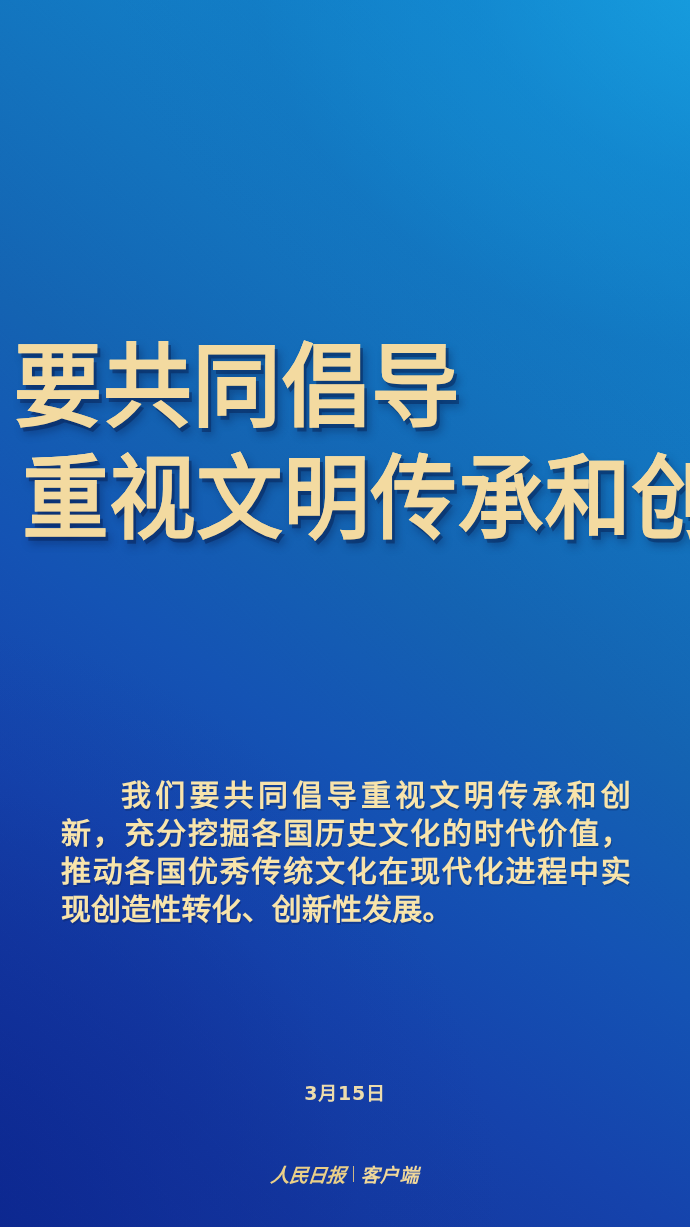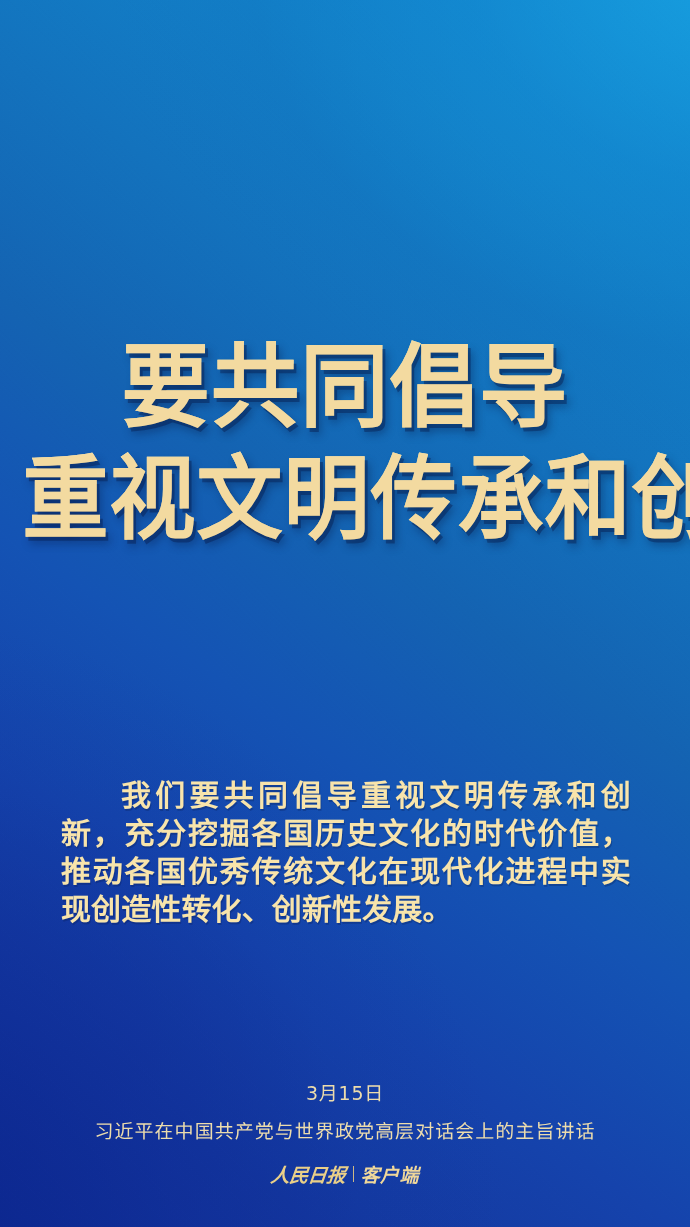--- a/index.html
+++ b/index.html
@@ -43,21 +43,20 @@
       repeating-linear-gradient(90deg,  rgba(255,255,255,0.05) 0px, rgba(0,0,0,0.05) 1px, rgba(255,255,255,0.03) 2px, rgba(0,0,0,0.06) 3px),
       repeating-linear-gradient(45deg,  rgba(255,255,255,0.03) 0px, rgba(0,0,0,0.03) 2px, rgba(255,255,255,0.02) 4px);
   }
 
   
   .headline {
     position: absolute;
     left: 0;
     right: 0;
     top: 338px;
-    text-align: center;
     z-index: 3;
   }
 
   .headline-line {
     display: block;
     font-family: "DejaVu Sans", "Liberation Sans", sans-serif;
     font-weight: 700;
     color: #f3daa0;
     letter-spacing: 0.012em;
     white-space: nowrap;
@@ -111,21 +110,21 @@
     left: 0;
     right: 0;
     top: 1078px;
     text-align: center;
     z-index: 3;
   }
 
   .footer-date {
     font-family: "DejaVu Sans", "Liberation Sans", sans-serif;
     font-size: 19px;
-    font-weight: 400;
+    font-weight: 700;
     color: #ecdcac;
     letter-spacing: 0.04em;
     line-height: 1.6;
   }
 
   .footer-attribution {
     margin-top: 8px;
     font-family: "DejaVu Sans", "Liberation Sans", sans-serif;
     font-size: 19px;
     font-weight: 400;
@@ -184,21 +183,20 @@
     <span class="headline-line headline-line-1">要共同倡导</span>
     <span class="headline-line headline-line-2">重视文明传承和创新</span>
   </div>
 
   <div class="body-block">
     <p class="body-text">我们要共同倡导重视文明传承和创新，充分挖掘各国历史文化的时代价值，推动各国优秀传统文化在现代化进程中实现创造性转化、创新性发展。</p>
   </div>
 
   <div class="footer">
     <div class="footer-date">3月15日</div>
-    <div class="footer-attribution">习近平在中国共产党与世界政党高层对话会上的主旨讲话</div>
   </div>
 
   <div class="logo">
     <span class="logo-mark">人民日报</span>
     <span class="logo-divider"></span>
     <span class="logo-client">客户端</span>
   </div>
 
 </div>
 

